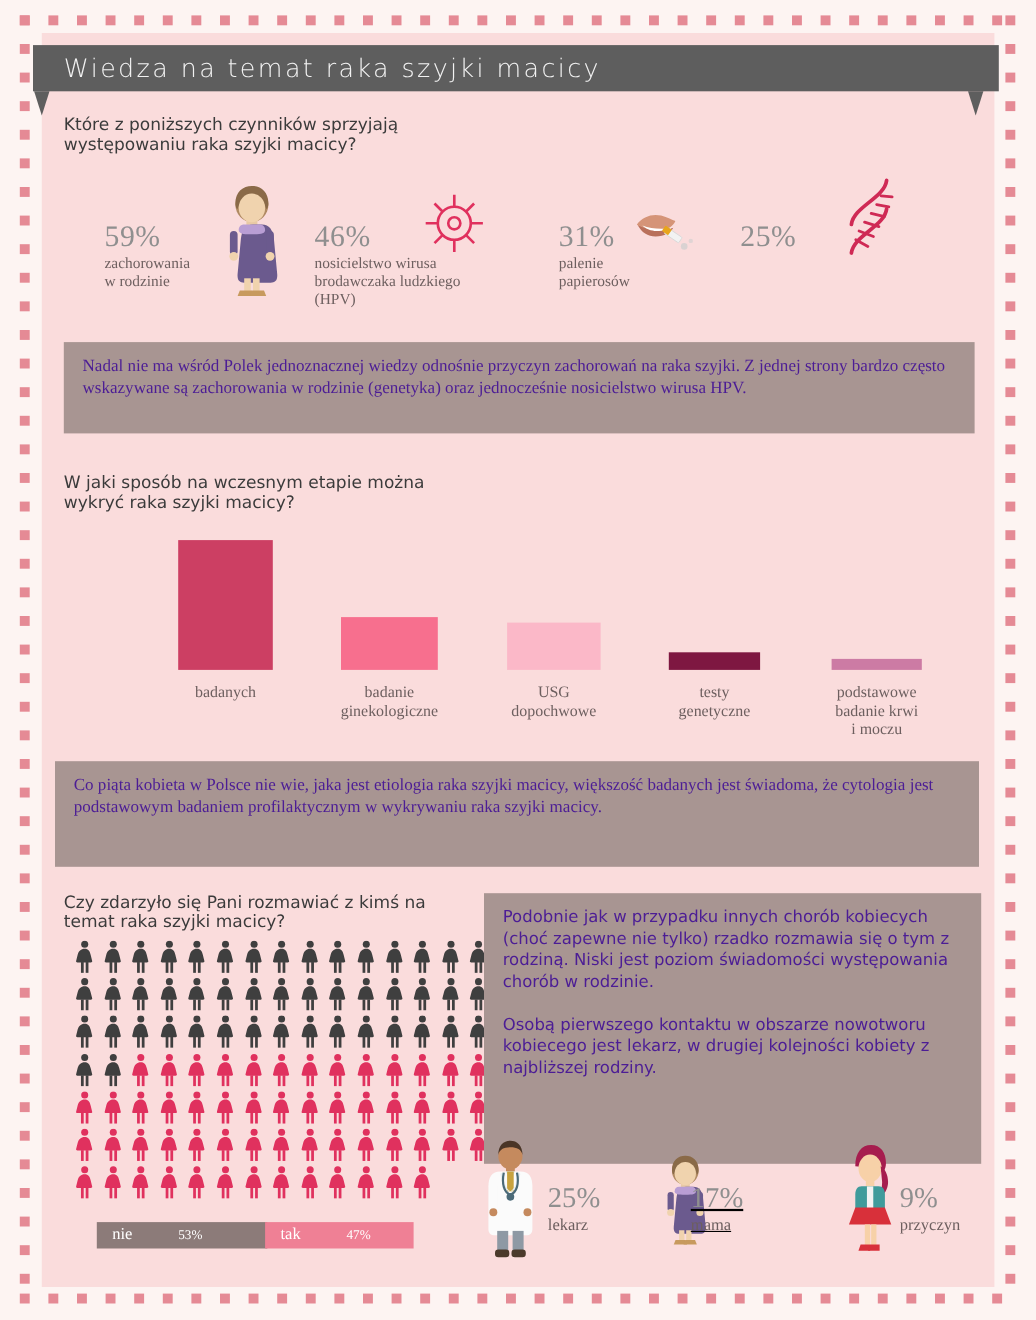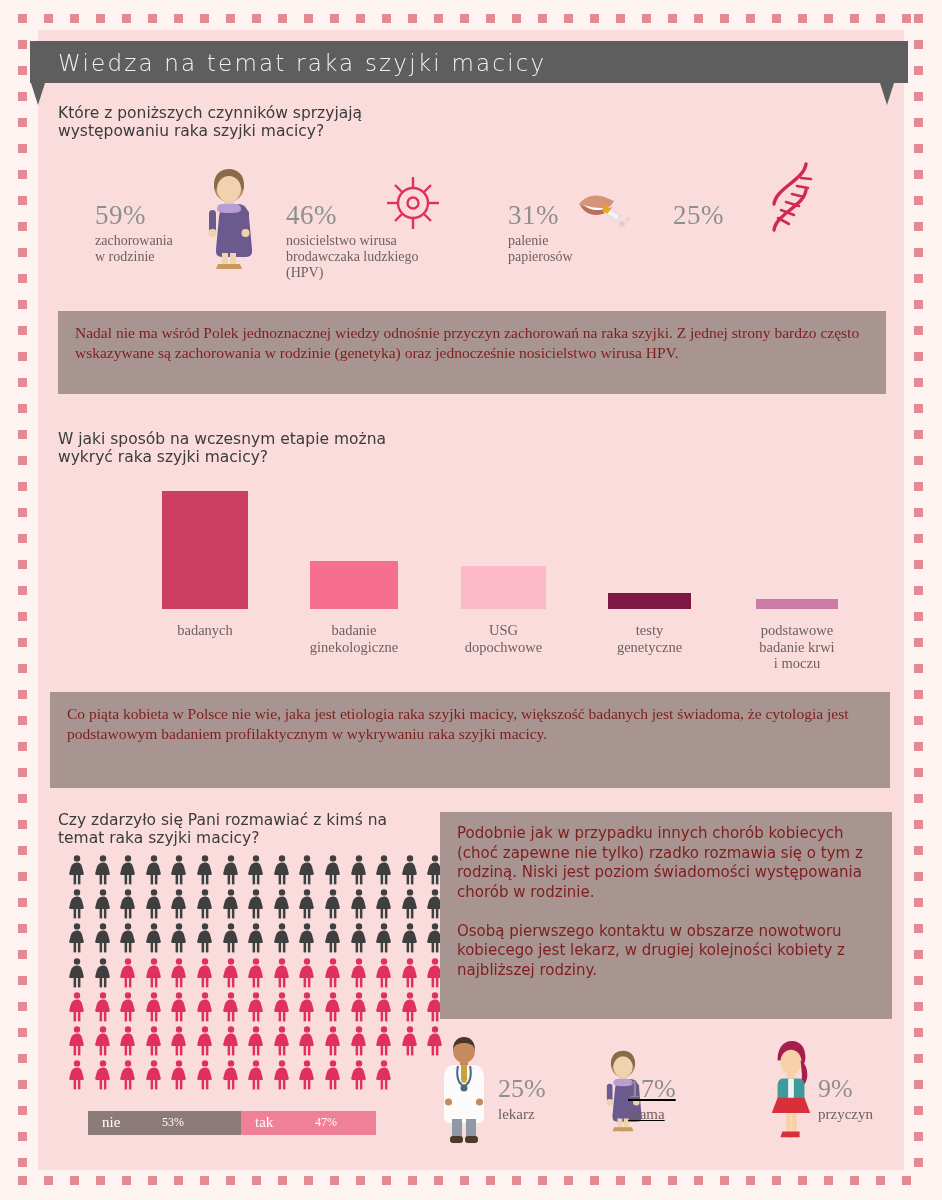--- a/index.html
+++ b/index.html
@@ -54,21 +54,21 @@
     letter-spacing:0.5px;
   }
   .stat .lbl{
     font-size:14px;color:#6d5f5f;line-height:1.14;margin-top:2px;
     white-space:pre-line;font-family:"Liberation Serif",serif;
   }
 
   
   .greybox{
     position:absolute;background:#a89592;
-    color:#7f1d1d;
+    color:#4c1d95;
   }
   .greybox .txt{
     position:absolute;left:17px;top:12px;right:14px;
     font-size:15.5px;line-height:1.26;white-space:pre-line;
     font-family:"Liberation Serif",serif;
   }
   .greybox.sans .txt{font-family:"DejaVu Sans",sans-serif;font-size:15px;line-height:1.3;}
 
   
   .bar{position:absolute;}
@@ -1004,21 +1004,21 @@
 
 <div class="pill" id="pill0" style="left: 88px; top: 1111px; width: 155px; background: rgb(140, 123, 121);">
   <span class="k">nie</span>
   <span class="v">53%</span>
 </div>
 <div class="pill" id="pill1" style="left: 241px; top: 1111px; width: 135px; background: rgb(239, 128, 149);">
   <span class="k">tak</span>
   <span class="v">47%</span>
 </div>
 
-<div class="greybox sans" style="left: 440px; top: 812px; width: 452px; height: 207px; background: rgb(168, 149, 146);">
+<div class="greybox sans" style="left: 440px; top: 812px; width: 452px; height: 246px; background: rgb(168, 149, 146);">
   <div class="txt">Podobnie jak w przypadku innych chorób kobiecych (choć zapewne nie tylko) rzadko rozmawia się o tym z rodziną. Niski jest poziom świadomości występowania chorób w rodzinie.
 
 Osobą pierwszego kontaktu w obszarze nowotworu kobiecego jest lekarz, w drugiej kolejności kobiety z najbliższej rodziny.</div>
 </div>
 
 <svg style="position:absolute;left:438px;top:1035px;" width="52" height="112" viewBox="0 0 52 112">
   <ellipse cx="26" cy="16" rx="11" ry="12" fill="#c58a5e"></ellipse>
   <path d="M15 15c0-9 5-13 11-13s11 4 11 13c-1-5-5-7-11-7s-10 2-11 7z" fill="#4a3526"></path>
   <rect x="22" y="25" width="8" height="7" fill="#c58a5e"></rect>
   <path d="M17 30h18c8 0 11 5 11 14v38c0 4-2 6-6 6H12c-4 0-6-2-6-6V44c0-9 3-14 11-14z" fill="#fbfbfb"></path>

